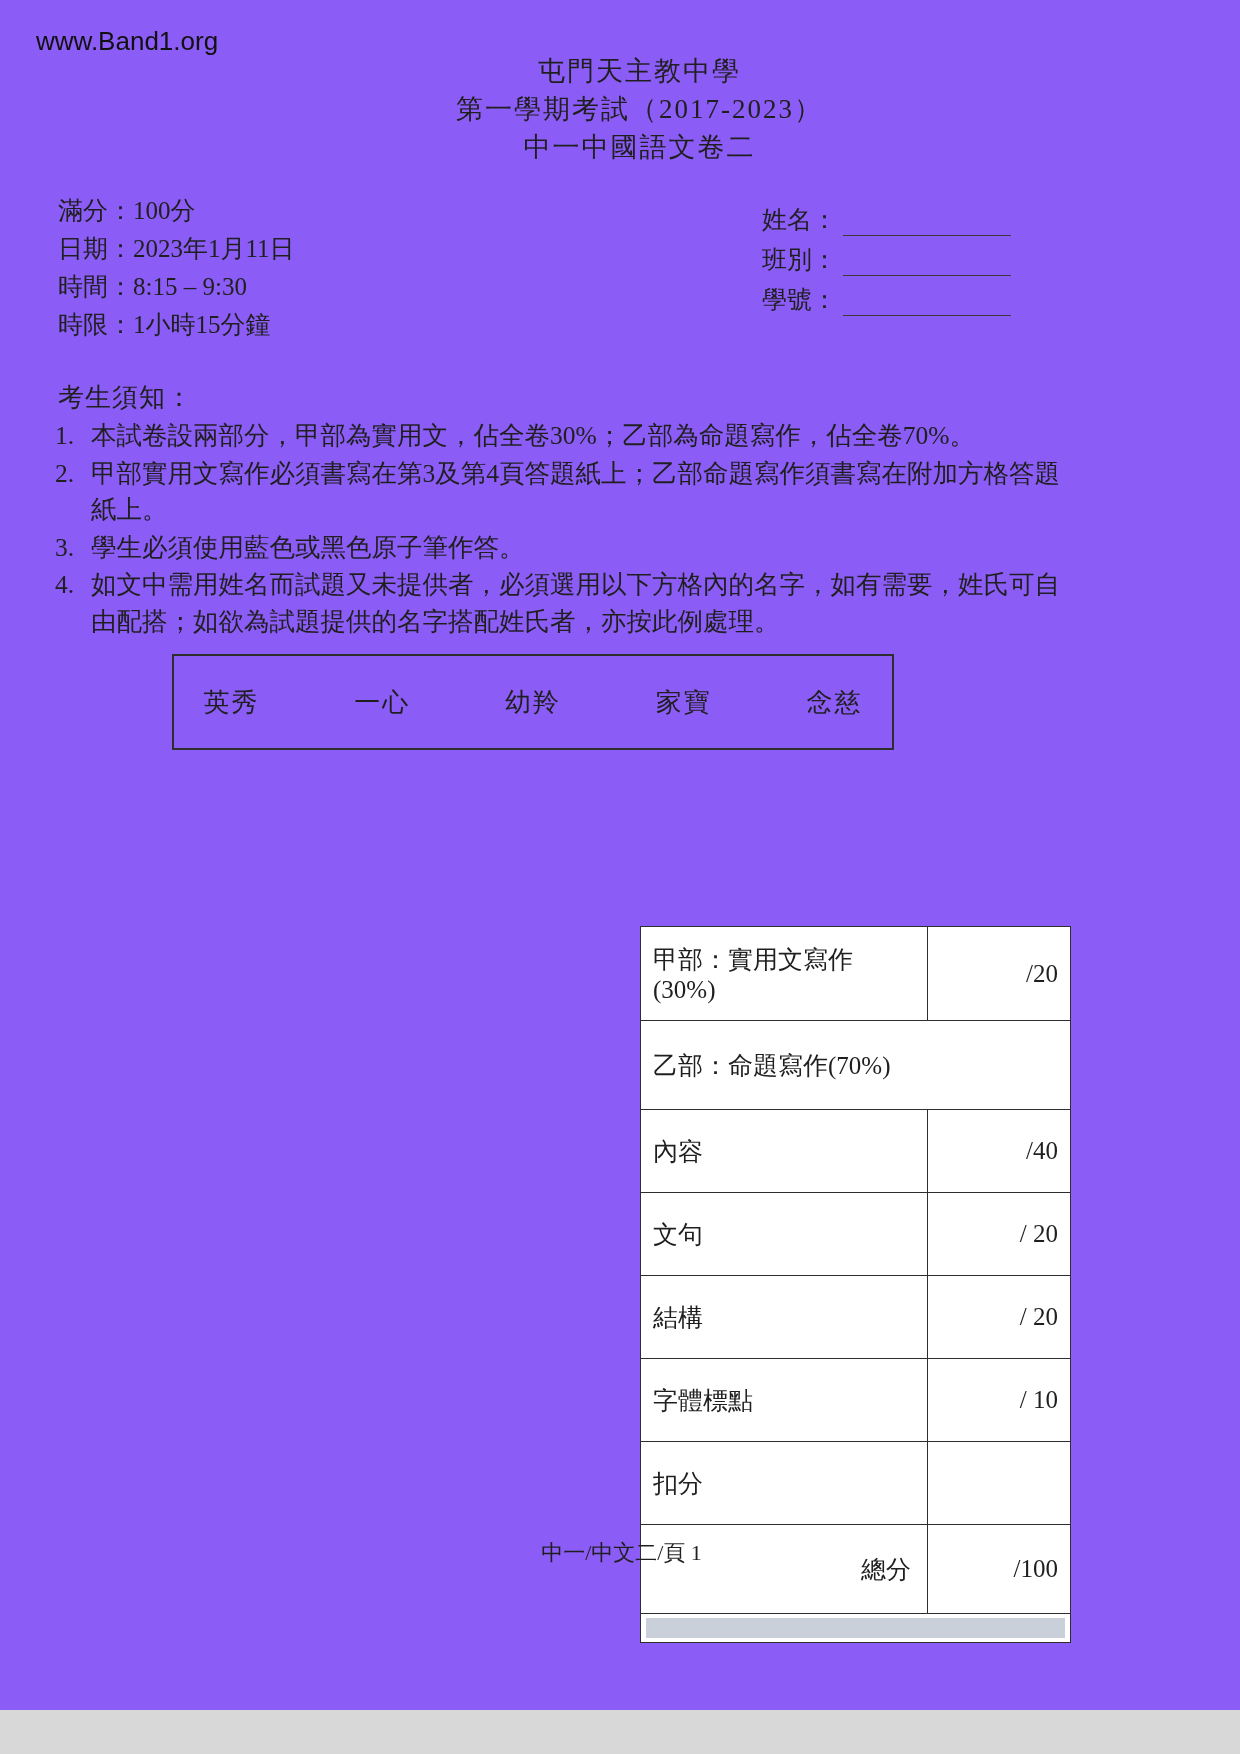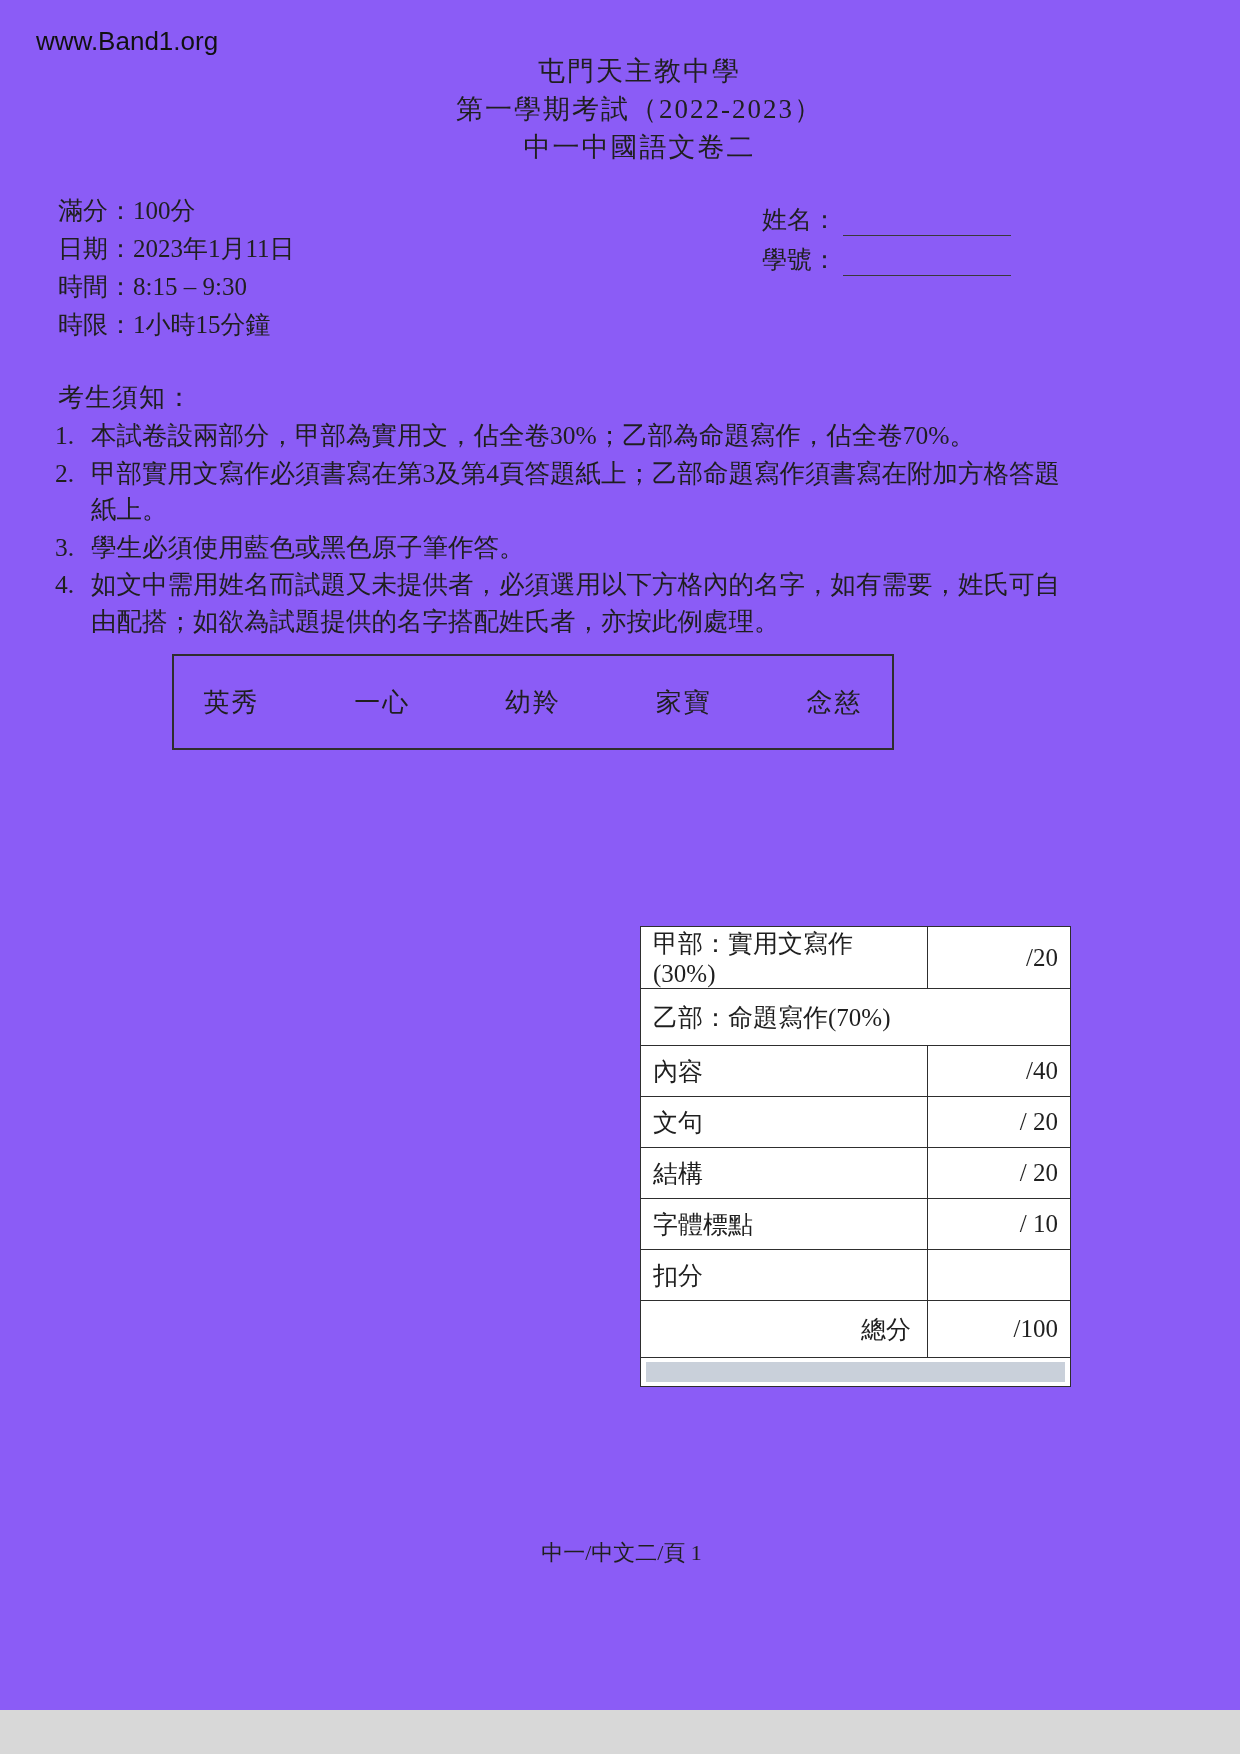--- a/index.html
+++ b/index.html
@@ -63,21 +63,21 @@
   .name-row { display:flex;gap:36px; }
   .name-row span { flex:1; text-align:center; }
   
   .score-table {
     position:absolute; left:640px; top:926px;
     border-collapse:collapse; table-layout:fixed;
     font-size:25px;
   }
   .score-table td {
     border:1.6px solid #2e2e2e;
-    padding:0 12px;
+    padding:16px 12px;
     height:50px;
     vertical-align:middle;
     background:#fff;
   }
   .score-table .c-label { width:258px; text-align:left; }
   .score-table .c-score { width:118px; text-align:right; padding-right:12px; }
   .score-table .tall td { height:56px; }
   .score-table .r { text-align:right; padding-right:16px; }
   .score-table .gray-row td { height:24px; padding:2px 5px; }
   .gray-strip { height:20px; background:#c9d0da; }
@@ -89,34 +89,38 @@
 </style>
 </head>
 <body>
 
 <div class="page">
 
   <div class="watermark">www.Band1.org</div>
 
   <div class="title-block">
     <div>屯門天主教中學</div>
-    <div>第一學期考試（2022-2023）</div>
+    <div>第一學期考試（2017-2023）</div>
     <div>中一中國語文卷二</div>
   </div>
 
   <div class="exam-info">
     <div>滿分：100分</div>
     <div>日期：2023年1月11日</div>
     <div>時間：8:15 – 9:30</div>
     <div>時限：1小時15分鐘</div>
   </div>
 
   <div class="student-fields">
     <div class="student-field">
       <span class="lbl">姓名：</span>
+      <span class="line"></span>
+    </div>
+    <div class="student-field">
+      <span class="lbl">班別：</span>
       <span class="line"></span>
     </div>
     <div class="student-field">
       <span class="lbl">學號：</span>
       <span class="line"></span>
     </div>
   </div>
 
   <div class="notice-heading">考生須知：</div>
 

